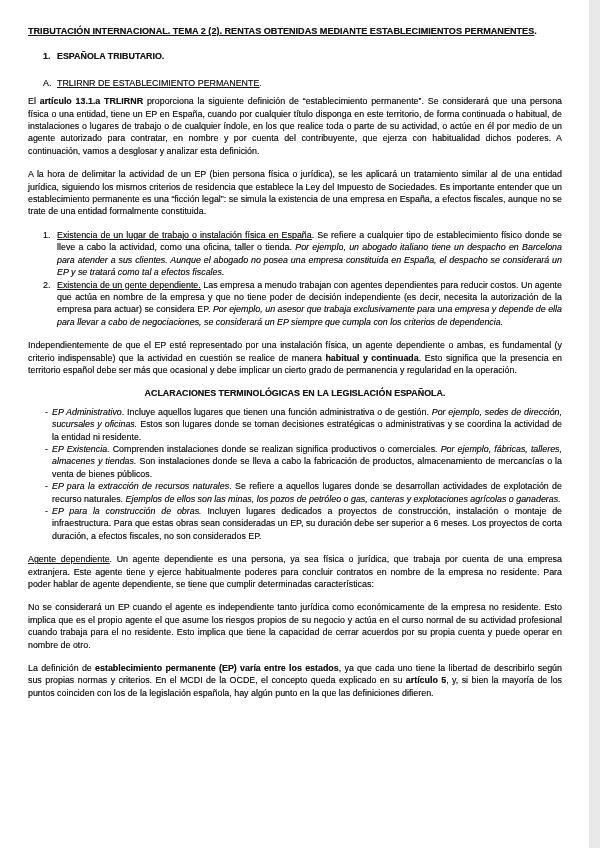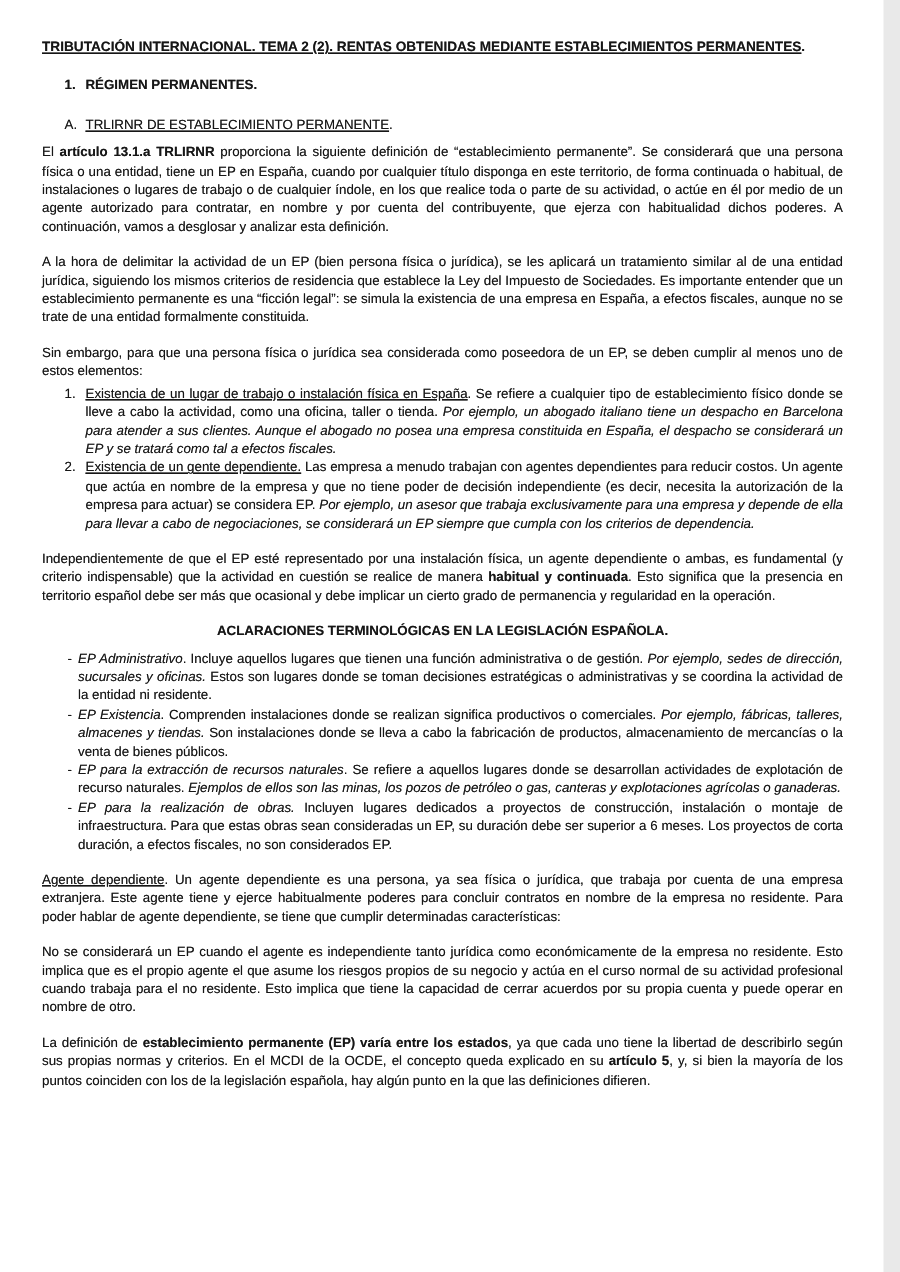--- a/index.html
+++ b/index.html
@@ -40,29 +40,28 @@
   .num-item + .paragraph, .bullet-item + .paragraph,
   .num-item + .section-heading, .bullet-item + .section-heading { margin-top: 11px; }
 </style>
 </head>
 <body>
 
 <div class="page" id="doc-root">
     <div class="block doc-title"><span class="runs"><span class="b u">TRIBUTACIÓN INTERNACIONAL. TEMA 2 (2). RENTAS OBTENIDAS MEDIANTE ESTABLECIMIENTOS PERMANENTES</span><span class="b">.</span></span></div>
     <div class="block num-heading marked">
       <span class="marker b">1.</span>
-      <span class="runs"><span class="b">RÉGIMEN PERMANENTES</span><span>.</span></span>
+      <span class="runs"><span class="b">ESPAÑOLA TRIBUTARIO</span><span>.</span></span>
     </div>
     <div class="block letter-heading marked">
       <span class="marker">A.</span>
       <span class="runs"><span class="u">TRLIRNR DE ESTABLECIMIENTO PERMANENTE</span><span>.</span></span>
     </div>
     <div class="block paragraph"><span class="runs"><span>El </span><span class="b">artículo 13.1.a TRLIRNR</span><span> proporciona la siguiente definición de “establecimiento permanente”. Se considerará que una persona física o una entidad, tiene un EP en España, cuando por cualquier título disponga en este territorio, de forma continuada o habitual, de instalaciones o lugares de trabajo o de cualquier índole, en los que realice toda o parte de su actividad, o actúe en él por medio de un agente autorizado para contratar, en nombre y por cuenta del contribuyente, que ejerza con habitualidad dichos poderes. A continuación, vamos a desglosar y analizar esta definición.</span></span></div>
     <div class="block paragraph"><span class="runs"><span>A la hora de delimitar la actividad de un EP (bien persona física o jurídica), se les aplicará un tratamiento similar al de una entidad jurídica, siguiendo los mismos criterios de residencia que establece la Ley del Impuesto de Sociedades. Es importante entender que un establecimiento permanente es una “ficción legal”: se simula la existencia de una empresa en España, a efectos fiscales, aunque no se trate de una entidad formalmente constituida.</span></span></div>
-    <div class="block paragraph list-intro"><span class="runs"><span>Sin embargo, para que una persona física o jurídica sea considerada como poseedora de un EP, se deben cumplir al menos uno de estos elementos:</span></span></div>
     <div class="block num-item marked">
       <span class="marker">1.</span>
       <span class="runs"><span class="u">Existencia de un lugar de trabajo o instalación física en España</span><span>. Se refiere a cualquier tipo de establecimiento físico donde se lleve a cabo la actividad, como una oficina, taller o tienda. </span><span class="i">Por ejemplo, un abogado italiano tiene un despacho en Barcelona para atender a sus clientes. Aunque el abogado no posea una empresa constituida en España, el despacho se considerará un EP y se tratará como tal a efectos fiscales.</span></span>
     </div>
     <div class="block num-item marked">
       <span class="marker">2.</span>
       <span class="runs"><span class="u">Existencia de un gente dependiente.</span><span> Las empresa a menudo trabajan con agentes dependientes para reducir costos. Un agente que actúa en nombre de la empresa y que no tiene poder de decisión independiente (es decir, necesita la autorización de la empresa para actuar) se considera EP. </span><span class="i">Por ejemplo, un asesor que trabaja exclusivamente para una empresa y depende de ella para llevar a cabo de negociaciones, se considerará un EP siempre que cumpla con los criterios de dependencia.</span></span>
     </div>
     <div class="block paragraph"><span class="runs"><span>Independientemente de que el EP esté representado por una instalación física, un agente dependiente o ambas, es fundamental (y criterio indispensable) que la actividad en cuestión se realice de manera </span><span class="b">habitual y continuada</span><span>. Esto significa que la presencia en territorio español debe ser más que ocasional y debe implicar un cierto grado de permanencia y regularidad en la operación.</span></span></div>
     <div class="block section-heading"><span class="runs"><span class="b">ACLARACIONES TERMINOLÓGICAS EN LA LEGISLACIÓN ESPAÑOLA</span><span>.</span></span></div>
@@ -73,18 +72,18 @@
     <div class="block bullet-item marked">
       <span class="marker">-</span>
       <span class="runs"><span class="i">EP Existencia</span><span>. Comprenden instalaciones donde se realizan significa productivos o comerciales. </span><span class="i">Por ejemplo, fábricas, talleres, almacenes y tiendas.</span><span> Son instalaciones donde se lleva a cabo la fabricación de productos, almacenamiento de mercancías o la venta de bienes públicos.</span></span>
     </div>
     <div class="block bullet-item marked">
       <span class="marker">-</span>
       <span class="runs"><span class="i">EP para la extracción de recursos naturales</span><span>. Se refiere a aquellos lugares donde se desarrollan actividades de explotación de recurso naturales. </span><span class="i">Ejemplos de ellos son las minas, los pozos de petróleo o gas, canteras y explotaciones agrícolas o ganaderas.</span></span>
     </div>
     <div class="block bullet-item marked">
       <span class="marker">-</span>
-      <span class="runs"><span class="i">EP para la realización de obras.</span><span> Incluyen lugares dedicados a proyectos de construcción, instalación o montaje de infraestructura. Para que estas obras sean consideradas un EP, su duración debe ser superior a 6 meses. Los proyectos de corta duración, a efectos fiscales, no son considerados EP.</span></span>
+      <span class="runs"><span class="i">EP para la construcción de obras.</span><span> Incluyen lugares dedicados a proyectos de construcción, instalación o montaje de infraestructura. Para que estas obras sean consideradas un EP, su duración debe ser superior a 6 meses. Los proyectos de corta duración, a efectos fiscales, no son considerados EP.</span></span>
     </div>
     <div class="block paragraph"><span class="runs"><span class="u">Agente dependiente</span><span>. Un agente dependiente es una persona, ya sea física o jurídica, que trabaja por cuenta de una empresa extranjera. Este agente tiene y ejerce habitualmente poderes para concluir contratos en nombre de la empresa no residente. Para poder hablar de agente dependiente, se tiene que cumplir determinadas características:</span></span></div>
     <div class="block paragraph"><span class="runs"><span>No se considerará un EP cuando el agente es independiente tanto jurídica como económicamente de la empresa no residente. Esto implica que es el propio agente el que asume los riesgos propios de su negocio y actúa en el curso normal de su actividad profesional cuando trabaja para el no residente. Esto implica que tiene la capacidad de cerrar acuerdos por su propia cuenta y puede operar en nombre de otro.</span></span></div>
     <div class="block paragraph"><span class="runs"><span>La definición de </span><span class="b">establecimiento permanente (EP) varía entre los estados</span><span>, ya que cada uno tiene la libertad de describirlo según sus propias normas y criterios. En el MCDI de la OCDE, el concepto queda explicado en su </span><span class="b">artículo 5</span><span>, y, si bien la mayoría de los puntos coinciden con los de la legislación española, hay algún punto en la que las definiciones difieren.</span></span></div>
   </div>
 
 </body></html>

